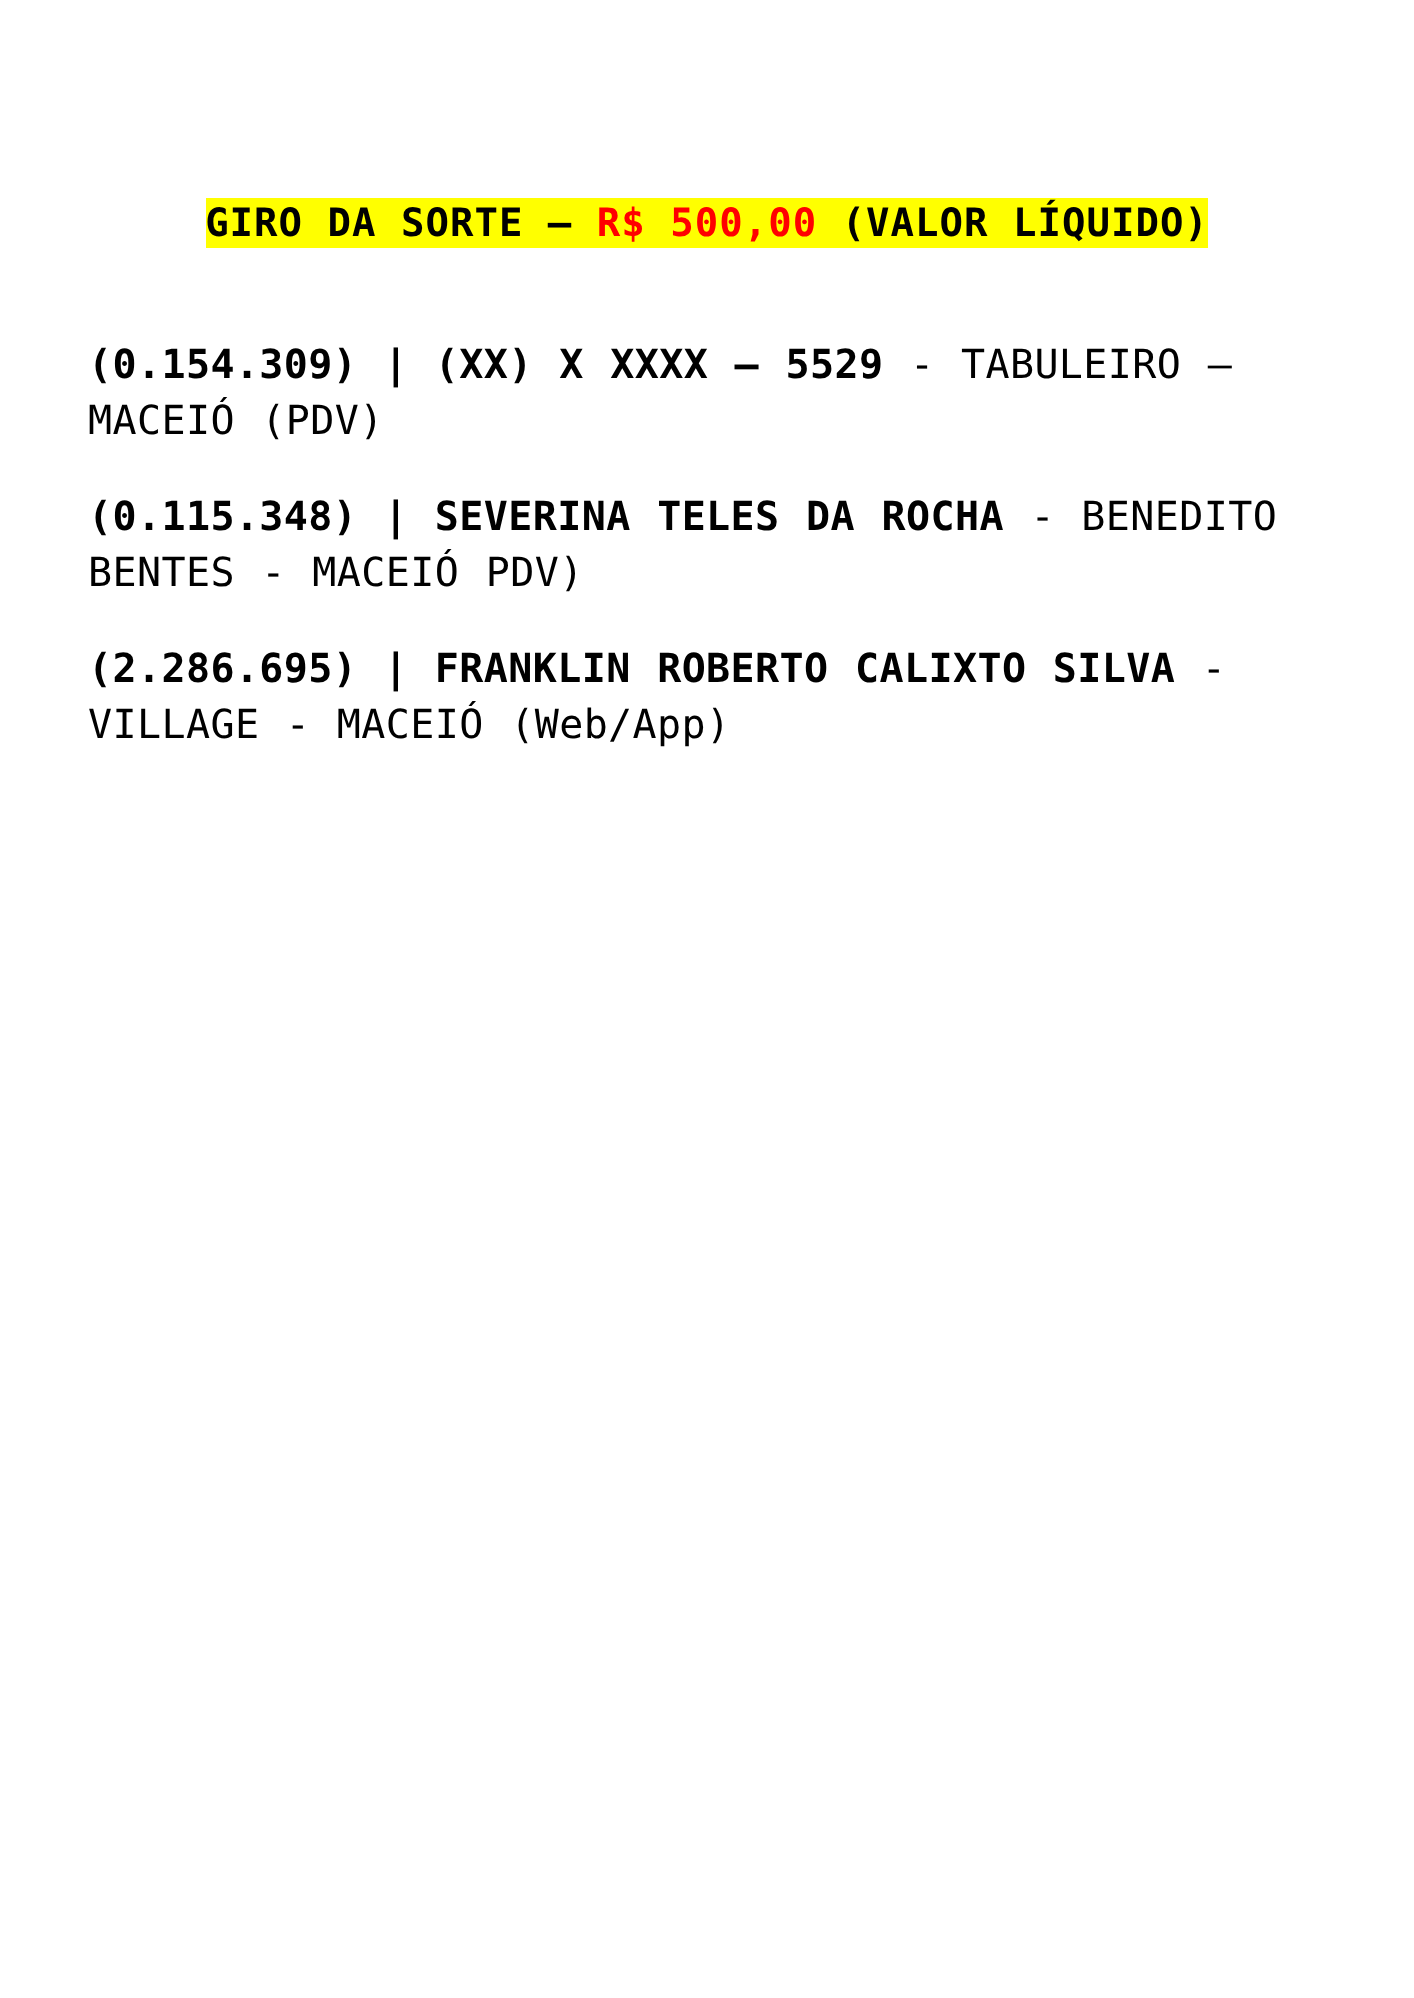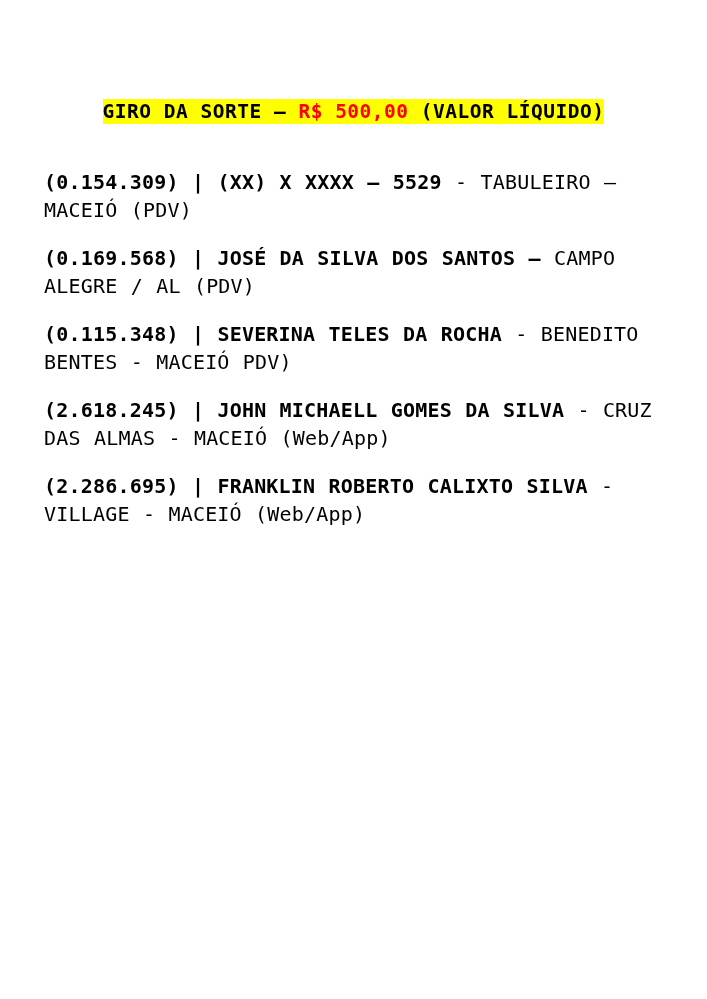--- a/index.html
+++ b/index.html
@@ -69,38 +69,28 @@
   </h1>
 
   <div class="entries">
 
     <p class="entry">
       <span class="code">(0.154.309)</span>
       <span class="sep">|</span>
       <span class="name">(XX) X XXXX – 5529</span><span class="place"> - TABULEIRO – MACEIÓ (PDV)</span>
     </p>
 
-    <p class="entry">
-      <span class="code">(0.169.568)</span>
-      <span class="sep">|</span>
-      <span class="name">JOSÉ DA SILVA DOS SANTOS –</span><span class="place"> CAMPO ALEGRE / AL (PDV)</span>
-    </p>
 
 
     <p class="entry">
       <span class="code">(0.115.348)</span>
       <span class="sep">|</span>
       <span class="name">SEVERINA TELES DA ROCHA</span><span class="place"> - BENEDITO BENTES - MACEIÓ PDV)</span>
     </p>
 
-    <p class="entry">
-      <span class="code">(2.618.245)</span>
-      <span class="sep">|</span>
-      <span class="name">JOHN MICHAELL GOMES DA SILVA</span><span class="place"> - CRUZ DAS ALMAS - MACEIÓ (Web/App)</span>
-    </p>
 
 
 
 
 
     <p class="entry">
       <span class="code">(2.286.695)</span>
       <span class="sep">|</span>
       <span class="name">FRANKLIN ROBERTO CALIXTO SILVA</span><span class="place"> - VILLAGE - MACEIÓ (Web/App)</span>
     </p>

